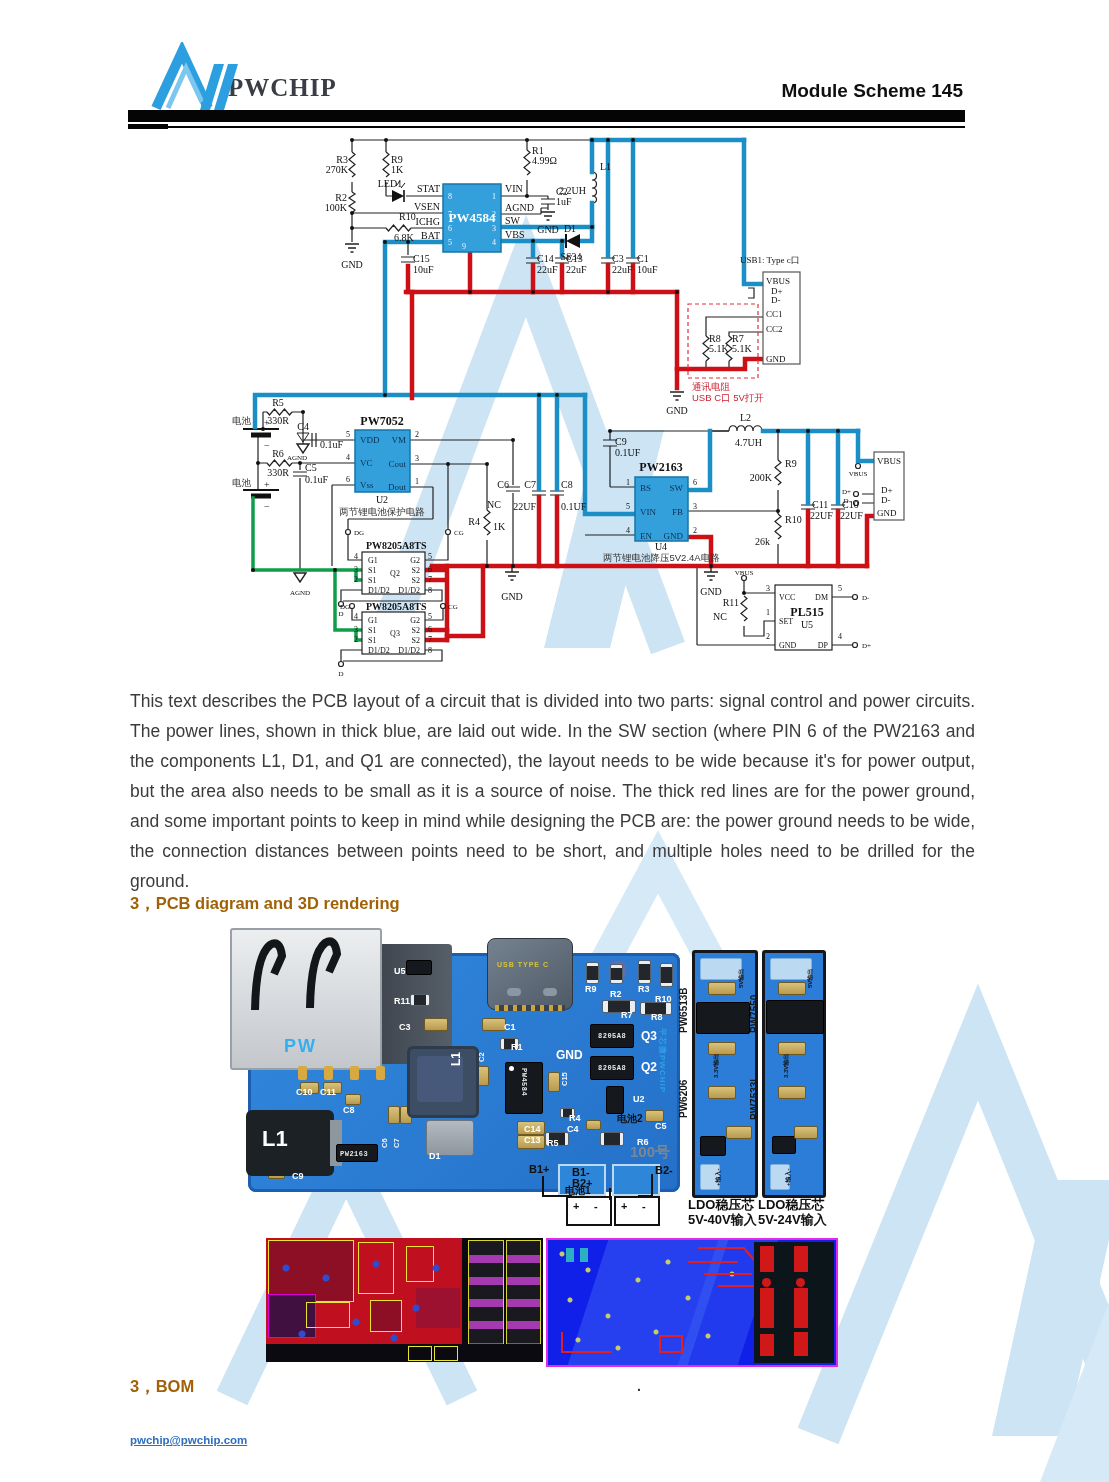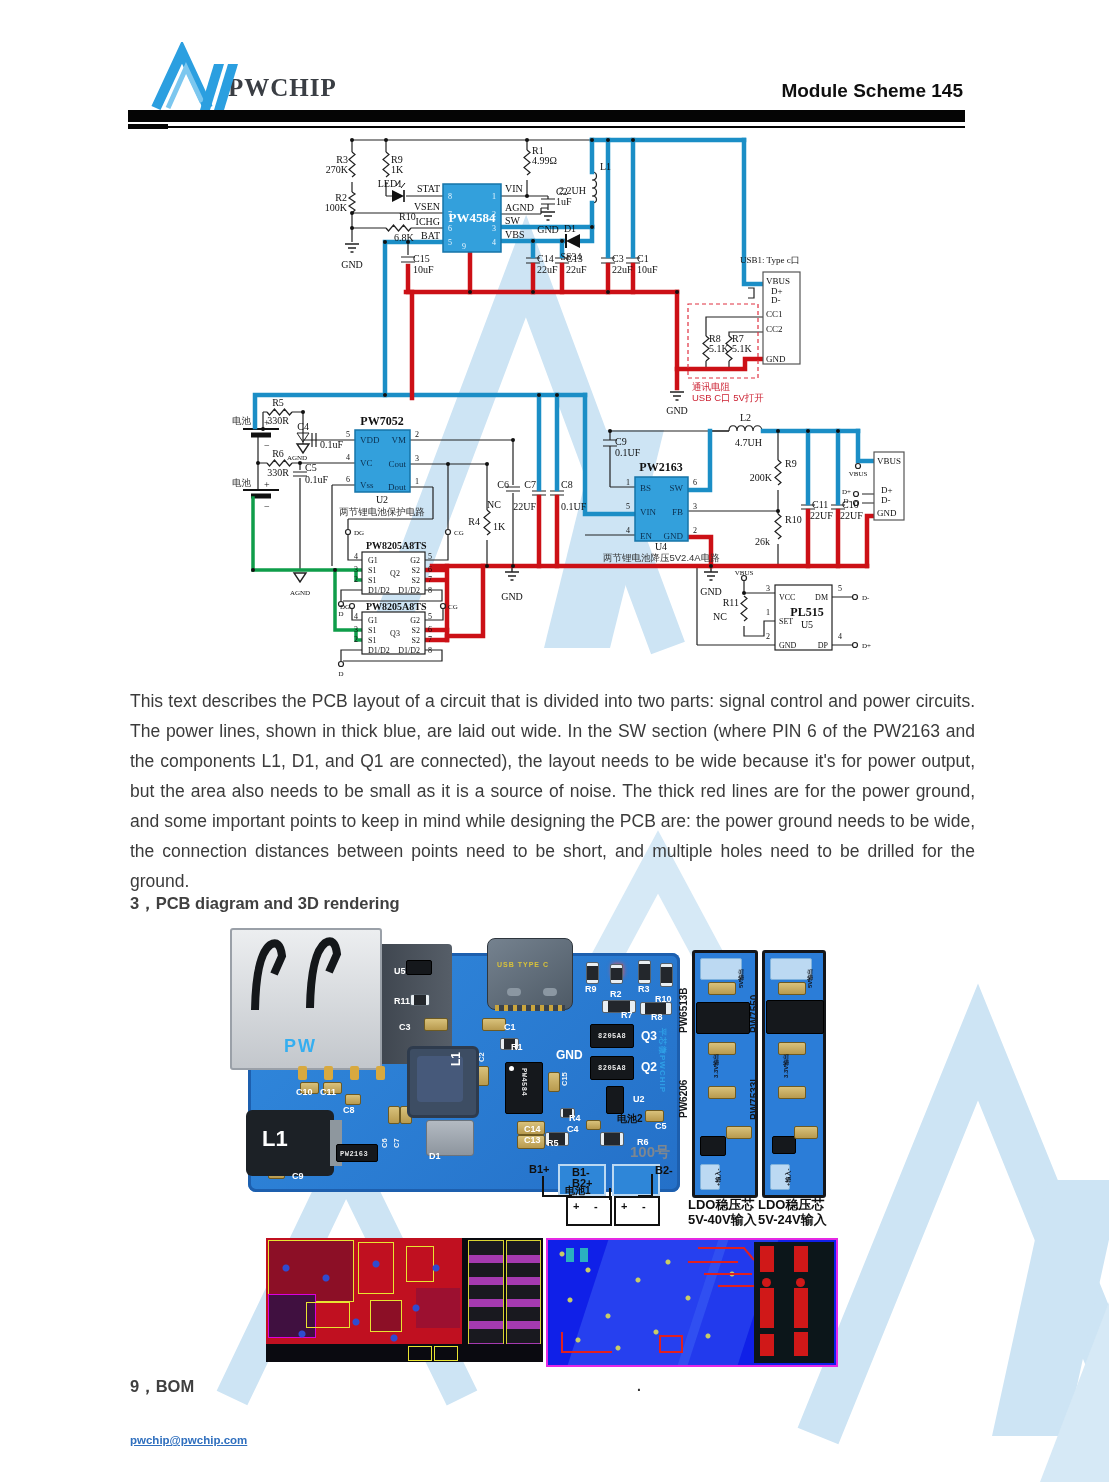--- a/index.html
+++ b/index.html
@@ -8,21 +8,21 @@
   .abs{position:absolute;}
   
   #logo-text{position:absolute;left:228px;top:74px;font:700 25px "Liberation Serif",serif;color:#3a3e44;letter-spacing:1px;}
   #doc-title{position:absolute;right:146px;top:80px;font:700 19px "Liberation Sans",sans-serif;color:#0f0f0f;}
   #hdr-bar{position:absolute;left:128px;top:110px;width:837px;height:12px;background:#050505;}
   #hdr-line{position:absolute;left:128px;top:126px;width:837px;height:2px;background:#050505;}
   #hdr-cap{position:absolute;left:128px;top:124px;width:40px;height:5px;background:#050505;}
   
   #body-par{position:absolute;left:130px;top:668px;width:845px;font:17.5px/30px "Liberation Sans",sans-serif;
             color:#3b3b3b;text-align:justify;}
-  .h-sec{position:absolute;font:700 16.5px "Liberation Sans",sans-serif;color:#404040;}
+  .h-sec{position:absolute;font:700 16.5px "Liberation Sans",sans-serif;color:#a16207;}
   #footer-link{position:absolute;left:130px;top:1434px;font:700 11.5px "Liberation Sans",sans-serif;
                color:#2f6fbe;text-decoration:underline;cursor:pointer;}
   #stray-dot{position:absolute;left:637px;top:1378px;font:700 14px "Liberation Sans",sans-serif;color:#333;}
   
   text{font-family:"Liberation Serif",serif;fill:#111;}
   .t-sl{font-size:10px;}
   .t-sp{font-size:9px;}
   .t-pinb{font-size:9px;fill:#0c3050;}
   .t-pin8{font-size:8px;}
   .t-num{font-size:8px;}
@@ -706,15 +706,15 @@
   <div class="abs" style="left:212px;top:6px;width:14px;height:26px;background:#d01818;"></div>
   <div class="abs" style="left:212px;top:48px;width:14px;height:40px;background:#d01818;"></div>
   <div class="abs" style="left:212px;top:94px;width:14px;height:22px;background:#d01818;"></div>
   <div class="abs" style="left:246px;top:6px;width:14px;height:26px;background:#d01818;"></div>
   <div class="abs" style="left:246px;top:48px;width:14px;height:40px;background:#d01818;"></div>
   <div class="abs" style="left:246px;top:92px;width:14px;height:24px;background:#d01818;"></div>
   <div class="abs" style="left:214px;top:38px;width:9px;height:9px;background:#d01818;border-radius:50%;"></div>
   <div class="abs" style="left:248px;top:38px;width:9px;height:9px;background:#d01818;border-radius:50%;"></div>
 </div>
 
-<div class="h-sec" style="left:130px;top:1376px;">9，BOM</div>
+<div class="h-sec" style="left:130px;top:1376px;">3，BOM</div>
 <div id="stray-dot">.</div>
 <a id="footer-link">pwchip@pwchip.com</a>
 
 </body></html>

